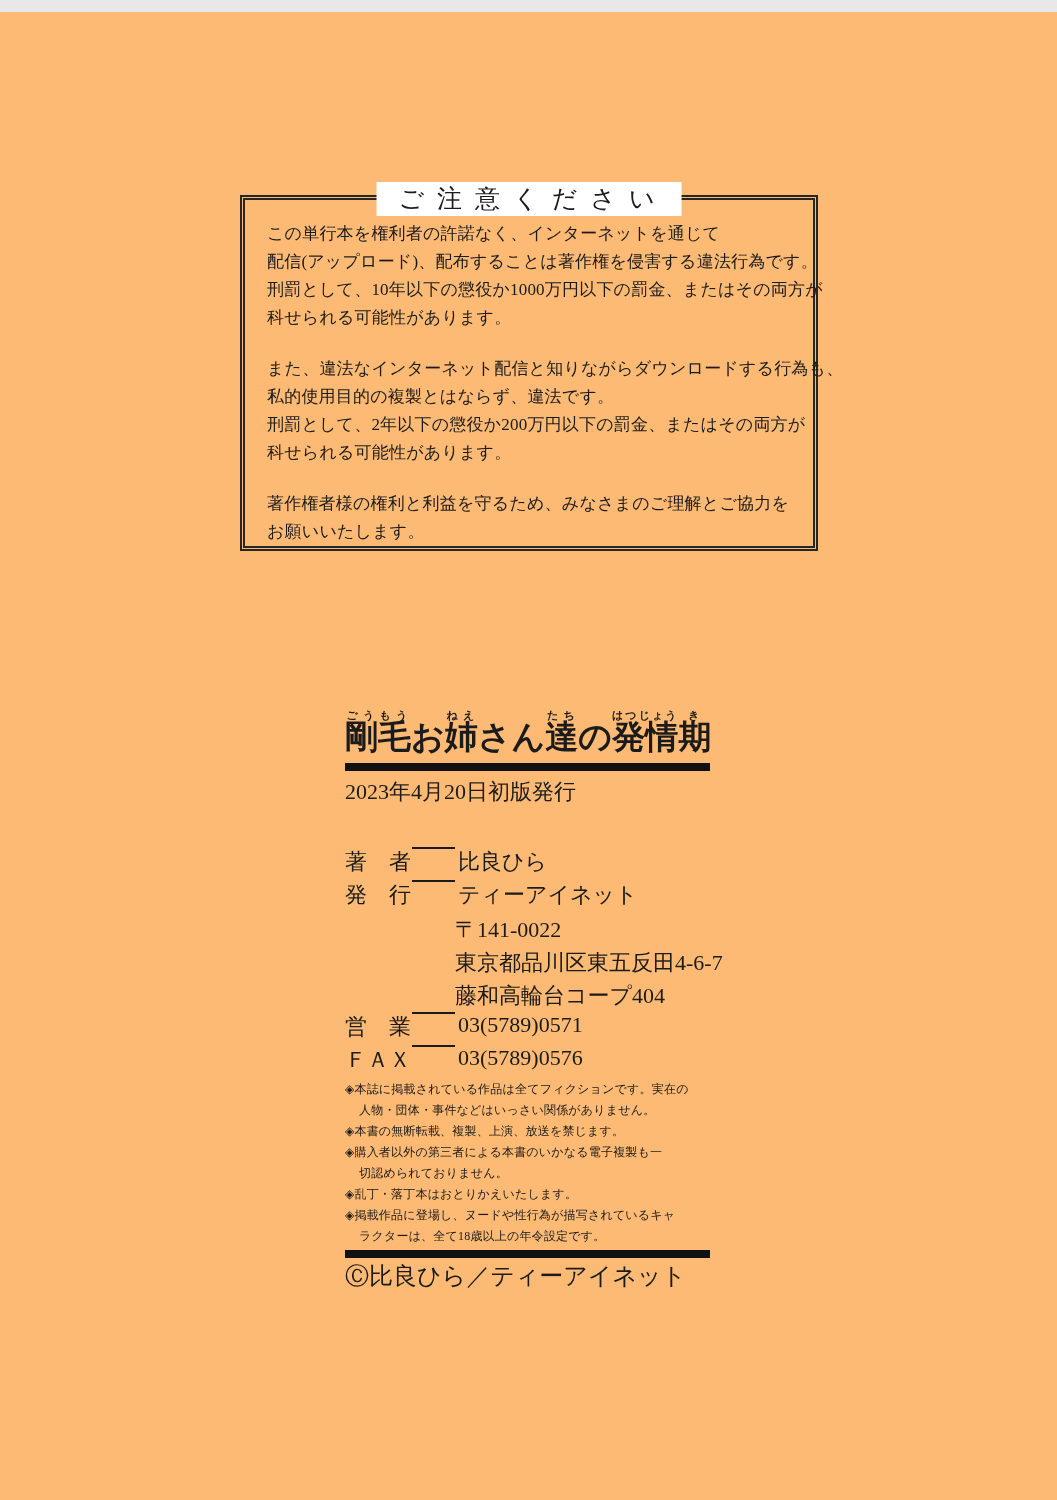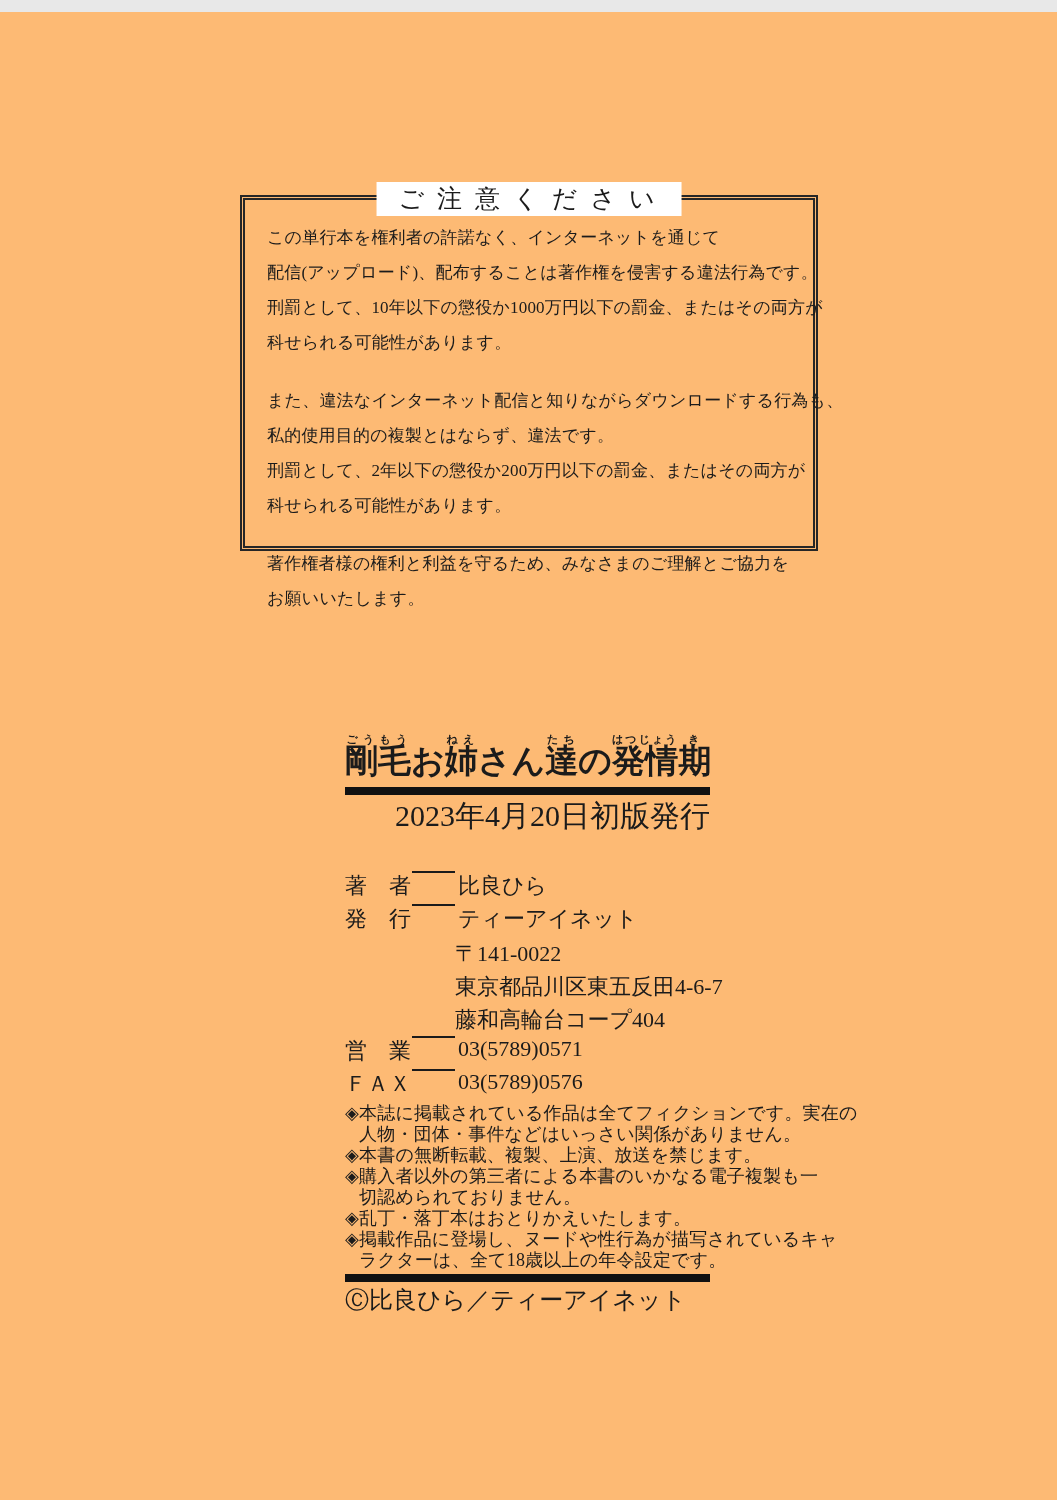--- a/index.html
+++ b/index.html
@@ -32,31 +32,31 @@
     transform: translateX(-50%);
     background: #ffffff;
     padding: 0 14px 0 22px;
     font-size: 25px;
     letter-spacing: 13px;
     white-space: nowrap;
     line-height: 34px;
   }
   .notice-para {
     font-size: 17px;
-    line-height: 35px;
+    line-height: 28px;
     white-space: pre;
     margin-bottom: 23px;
     letter-spacing: 0.2px;
   }
 
   
   .colophon {
     position: absolute;
     left: 345px;
-    top: 722px;
+    top: 698px;
     width: 365px;
   }
   .book-title {
     font-size: 33px;
     font-weight: 700;
     line-height: 1.32;
     white-space: nowrap;
     letter-spacing: 0px;
   }
   .book-title rt {
@@ -66,24 +66,23 @@
   }
   .rule {
     width: 365px;
     height: 8px;
     background: #111111;
   }
   .rule-top { margin-top: 3px; }
   .rule-bottom { margin-top: 3px; }
   .edition {
     margin-top: 5px;
-    font-size: 30px;
+    font-size: 22px;
     line-height: 32px;
     white-space: nowrap;
-    text-align: right;
   }
   .info-rows { margin-top: 39px; }
   .info-row {
     display: flex;
     font-size: 22px;
     height: 33px;
     white-space: nowrap;
   }
   .row-label {
     display: inline-block;
@@ -100,21 +99,21 @@
   }
   .address-line {
     font-size: 22px;
     height: 33px;
     line-height: 33px;
     padding-left: 110px;
     white-space: nowrap;
   }
   .notes { margin-top: 1px; }
   .note-line {
-    font-size: 18px;
+    font-size: 12px;
     line-height: 21px;
     white-space: pre;
     padding-left: 14px;
     text-indent: -14px;
     letter-spacing: 0.2px;
   }
   .copyright {
     margin-top: 5px;
     font-size: 24px;
     line-height: 27px;

